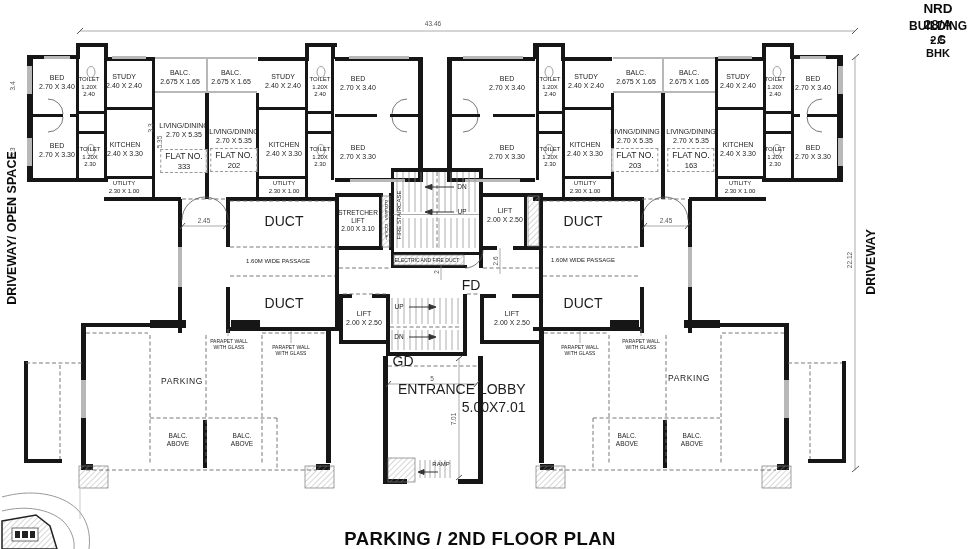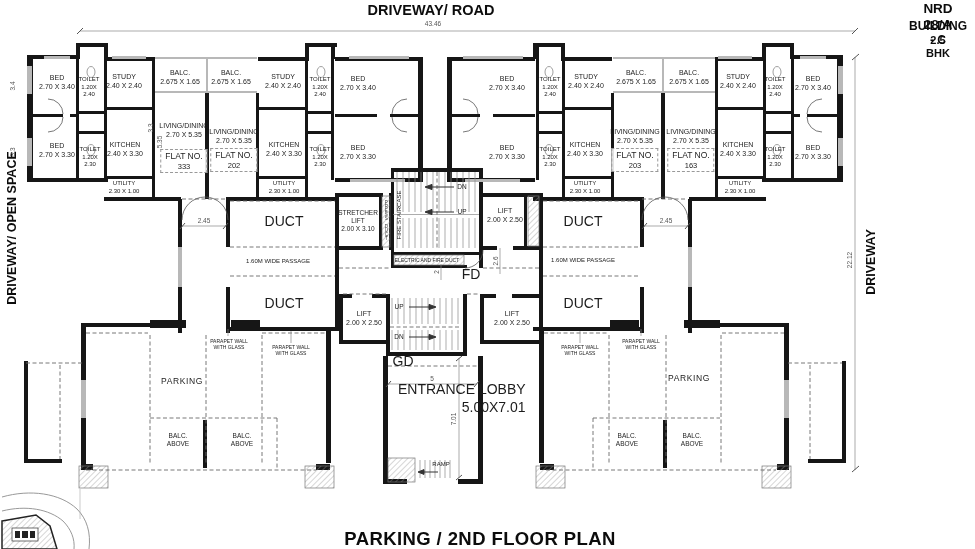--- a/index.html
+++ b/index.html
@@ -306,21 +306,20 @@
     <path d="M2,511 C26,505 49,509 63,521 C71,529 75,539 74,549" stroke="#999" stroke-width="1" fill="none"></path>
     <path d="M2,521 L36,515 L50,526 L57,549 L2,549 Z" fill="url(#ht)" stroke="#222" stroke-width="1.5"></path>
     <rect x="12" y="528" width="26" height="13" fill="#fff" stroke="#333" stroke-width="0.7"></rect>
     <rect x="15" y="531" width="5" height="7" fill="#222"></rect>
         <rect x="22" y="531" width="6" height="7" fill="#222"></rect>
         <rect x="30" y="531" width="5" height="7" fill="#222"></rect>
     <path d="M80,489 V519" stroke="#aaa" stroke-width="0.6"></path>
   </g>
 </svg>
 
-<div class="lbl big t1" style="left:431px;top:10px">DRIVEWAY/ ROAD</div>
 <div class="lbl dim f8" style="left:433px;top:24px">43.46</div>
 <div class="lbl big t4 rot" style="left:13px;top:228px">DRIVEWAY/ OPEN SPACE</div>
 <div class="lbl big t4 rot" style="left:872px;top:262px">DRIVEWAY</div>
 <div class="lbl dim rot" style="left:850px;top:260px">22.12</div>
 <div class="lbl big t3" style="left:480px;top:539px">PARKING / 2ND FLOOR PLAN</div>
 
 <div class="lbl big tblock" style="left:938px;top:17px;font-size:13.5px">NRD 28/A</div>
 <div class="lbl big tblock" style="left:938px;top:33px;font-size:12px">BUILDING - C</div>
 <div class="lbl big tblock" style="left:938px;top:47px;font-size:11px">2.5 BHK</div>
 
@@ -377,21 +376,21 @@
 <div class="lbl f6" style="left:740px;top:187px"><span>UTILITY</span><span>2.30 X 1.00</span></div>
 
 <div class="lbl f65" style="left:358px;top:221px">STRETCHER
 LIFT
 2.00 X 3.10</div>
 <div class="lbl f6 rot" style="left:400px;top:215px">FIRE STAIRCASE</div>
 <div class="lbl vtx" style="left:386px;top:220px">PRESS DUCT</div>
 <div class="lbl f65" style="left:462px;top:187px">DN</div>
 <div class="lbl f65" style="left:462px;top:212px">UP</div>
 <div class="lbl f5" style="left:427px;top:260px">ELECTRIC AND FIRE DUCT</div>
-<div class="lbl f8" style="left:471px;top:275px">FD</div>
+<div class="lbl f8" style="left:471px;top:286px">FD</div>
 <div class="lbl f7" style="left:505px;top:216px">LIFT
 2.00 X 2.50</div>
 <div class="lbl f8" style="left:284px;top:222px">DUCT</div>
 <div class="lbl f8" style="left:284px;top:304px">DUCT</div>
 <div class="lbl f8" style="left:583px;top:222px">DUCT</div>
 <div class="lbl f8" style="left:583px;top:304px">DUCT</div>
 <div class="lbl f6" style="left:278px;top:262px">1.60M WIDE PASSAGE</div>
 <div class="lbl f6" style="left:583px;top:261px">1.60M WIDE PASSAGE</div>
 <div class="lbl f7" style="left:364px;top:319px">LIFT
 2.00 X 2.50</div>

